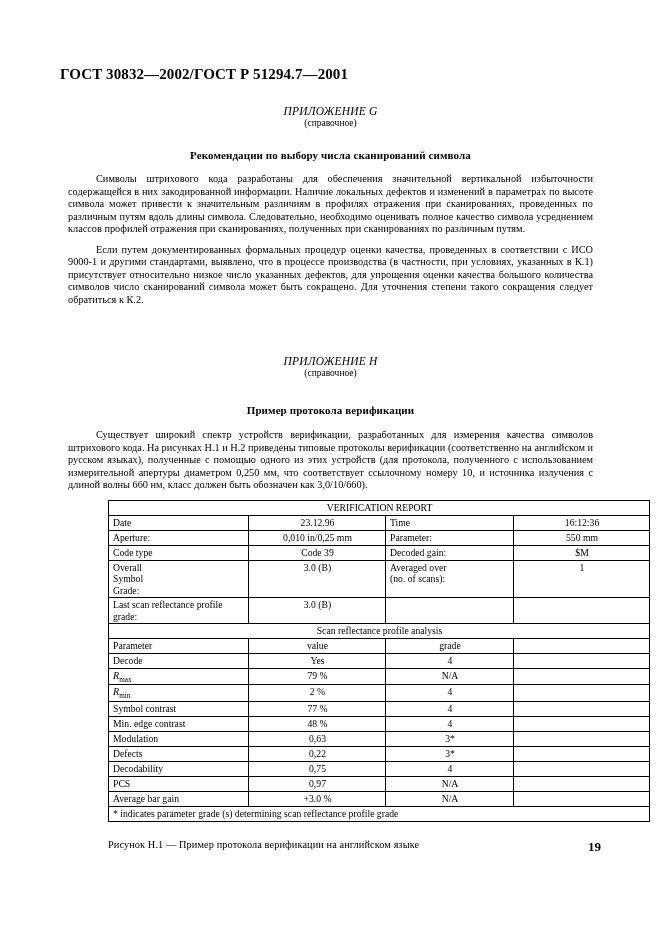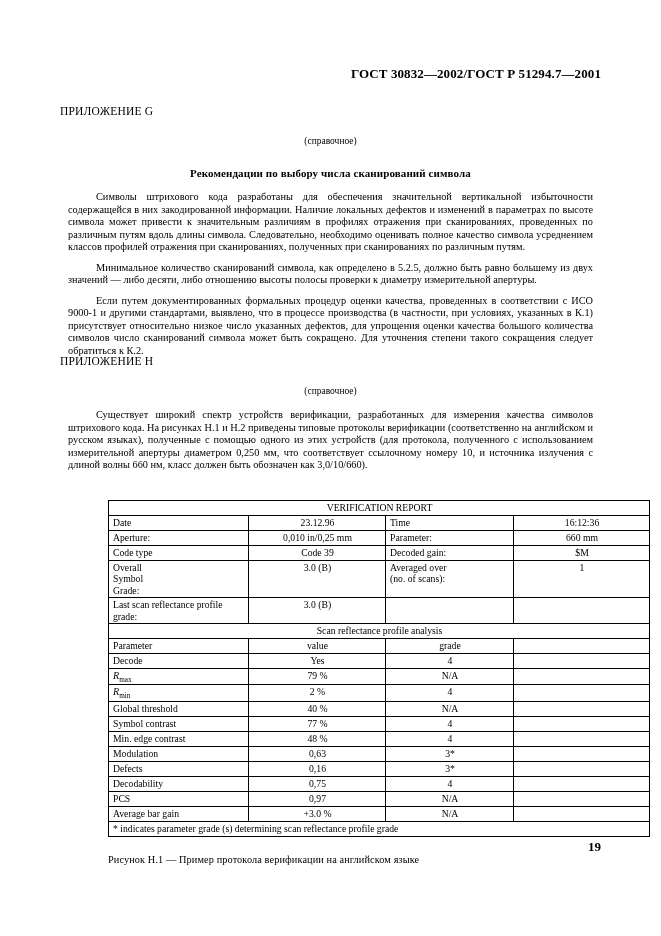--- a/index.html
+++ b/index.html
@@ -28,36 +28,38 @@
     top: 0;
     width: 541px;
   }
 
   
   .runhead {
     position: absolute;
     left: 0;
     top: 66px;
     width: 541px;
-    text-align: right;
+    text-align: left;
     font-weight: bold;
-    font-size: 13px;
+    font-size: 15px;
     letter-spacing: 0.1px;
     white-space: nowrap;
   }
 
   
   .annex-title {
+    text-align: center;
     font-size: 11.5px;
     letter-spacing: 0.2px;
+    font-style: italic;
   }
   .annex-sub {
     text-align: center;
     font-size: 9.5px;
-    margin-top: 19px;
+    margin-top: 1px;
   }
   .section-title {
     text-align: center;
     font-weight: bold;
     font-size: 11px;
     letter-spacing: 0.1px;
   }
 
   
   p.body {
@@ -132,28 +134,28 @@
   <div class="content">
 
     <div class="runhead">ГОСТ 30832—2002/ГОСТ Р 51294.7—2001</div>
 
     <div style="position:absolute; left:0; top:105px; width:541px;">
       <div class="annex-title">ПРИЛОЖЕНИЕ G</div>
       <div class="annex-sub">(справочное)</div>
       <div class="section-title" style="margin-top:21px;">Рекомендации по выбору числа сканирований символа</div>
       <div style="margin-top:12px;">
         <p class="body">Символы штрихового кода разработаны для обеспечения значительной вертикальной избыточности содержащейся в них закодированной информации. Наличие локальных дефектов и изменений в параметрах по высоте символа может привести к значительным различиям в профилях отражения при сканированиях, проведенных по различным путям вдоль длины символа. Следовательно, необходимо оценивать полное качество символа усреднением классов профилей отражения при сканированиях, полученных при сканированиях по различным путям.</p>
-        <p class="body">Минимальное количество сканирований символа, как определено в 5.2.5, должно быть равно большему из двух значений — либо десяти, либо отношению высоты полосы проверки к диаметру измерительной апертуры.</p>
         <p class="body">Если путем документированных формальных процедур оценки качества, проведенных в соответствии с ИСО 9000-1 и другими стандартами, выявлено, что в процессе производства (в частности, при условиях, указанных в К.1) присутствует относительно низкое число указанных дефектов, для упрощения оценки качества большого количества символов число сканирований символа может быть сокращено. Для уточнения степени такого сокращения следует обратиться к К.2.</p>
       </div>
     </div>
 
     <div style="position:absolute; left:0; top:355px; width:541px;">
       <div class="annex-title">ПРИЛОЖЕНИЕ H</div>
       <div class="annex-sub">(справочное)</div>
+      <div class="section-title" style="margin-top:26px;">Пример протокола верификации</div>
       <div style="margin-top:13px;">
         <p class="body">Существует широкий спектр устройств верификации, разработанных для измерения качества символов штрихового кода. На рисунках H.1 и H.2 приведены типовые протоколы верификации (соответственно на английском и русском языках), полученные с помощью одного из этих устройств (для протокола, полученного с использованием измерительной апертуры диаметром 0,250 мм, что соответствует ссылочному номеру 10, и источника излучения с длиной волны 660 нм, класс должен быть обозначен как 3,0/10/660).</p>
       </div>
     </div>
 
     <div style="position:absolute; left:0; top:500px; width:541px;padding-left:48px;">
       <table class="vr">
         <colgroup>
           <col style="width:140px">
           <col style="width:137px">
@@ -169,21 +171,21 @@
             <td>Date</td>
             <td class="ctr">23.12.96</td>
             <td>Time</td>
             <td class="ctr">16:12:36</td>
           </tr>
 
           <tr>
             <td>Aperture:</td>
             <td class="ctr">0,010 in/0,25 mm</td>
             <td>Parameter:</td>
-            <td class="ctr">660 mm</td>
+            <td class="ctr">550 mm</td>
           </tr>
 
           <tr>
             <td>Code type</td>
             <td class="ctr">Code 39</td>
             <td>Decoded gain:</td>
             <td class="ctr">$M</td>
           </tr>
 
           <tr>
@@ -225,26 +227,20 @@
             <td class="tall"></td>
           </tr>
 
           <tr>
             <td class="tall"><span class="rsub"><span>R</span><sub>min</sub></span></td>
             <td class="ctr tall">2 %</td>
             <td class="ctr tall">4</td>
             <td class="tall"></td>
           </tr>
 
-          <tr>
-            <td>Global threshold</td>
-            <td class="ctr">40 %</td>
-            <td class="ctr">N/A</td>
-            <td></td>
-          </tr>
 
           <tr>
             <td>Symbol contrast</td>
             <td class="ctr">77 %</td>
             <td class="ctr">4</td>
             <td></td>
           </tr>
 
           <tr>
             <td>Min. edge contrast</td>
@@ -255,21 +251,21 @@
 
           <tr>
             <td>Modulation</td>
             <td class="ctr">0,63</td>
             <td class="ctr">3*</td>
             <td></td>
           </tr>
 
           <tr>
             <td>Defects</td>
-            <td class="ctr">0,16</td>
+            <td class="ctr">0,22</td>
             <td class="ctr">3*</td>
             <td></td>
           </tr>
 
           <tr>
             <td>Decodability</td>
             <td class="ctr">0,75</td>
             <td class="ctr">4</td>
             <td></td>
           </tr>

